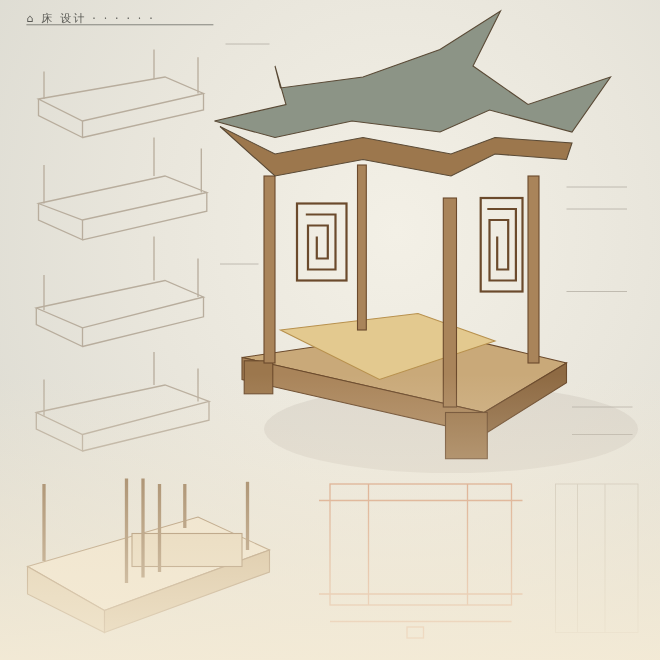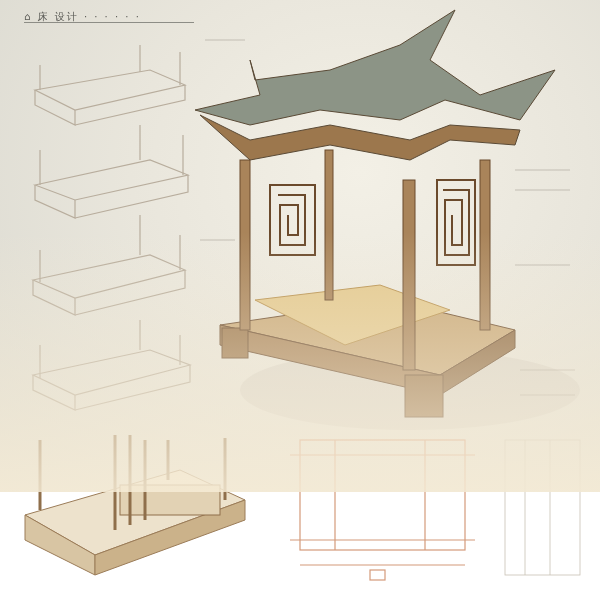--- a/index.html
+++ b/index.html
@@ -1,17 +1,17 @@
 <!DOCTYPE html>
 <html><head>
 <meta charset="utf-8">
 <style>
   html,body{margin:0;padding:0;}
   body{width:600px;height:600px;overflow:hidden;font-family:"DejaVu Sans",sans-serif;}
-  .sheet{position:relative;width:600px;height:492px;
+  .sheet{position:relative;width:600px;height:600px;
     background:radial-gradient(ellipse at 60% 35%, #f3f0e6 0%, #e9e6dc 45%, #d9d8cf 100%);}
   .sheet:after{content:"";position:absolute;left:0;right:0;bottom:0;height:260px;
     background:linear-gradient(180deg, rgba(246,236,214,0) 0%, rgba(246,236,214,.85) 100%);pointer-events:none;}
   .title{position:absolute;left:24px;top:10px;font-size:10px;letter-spacing:2px;color:#5a5a55;}
   .titleline{position:absolute;left:24px;top:22px;width:170px;height:1px;background:#8d8d86;}
   svg{position:absolute;left:0;top:0;}
 </style>
 </head>
 <body>
 

